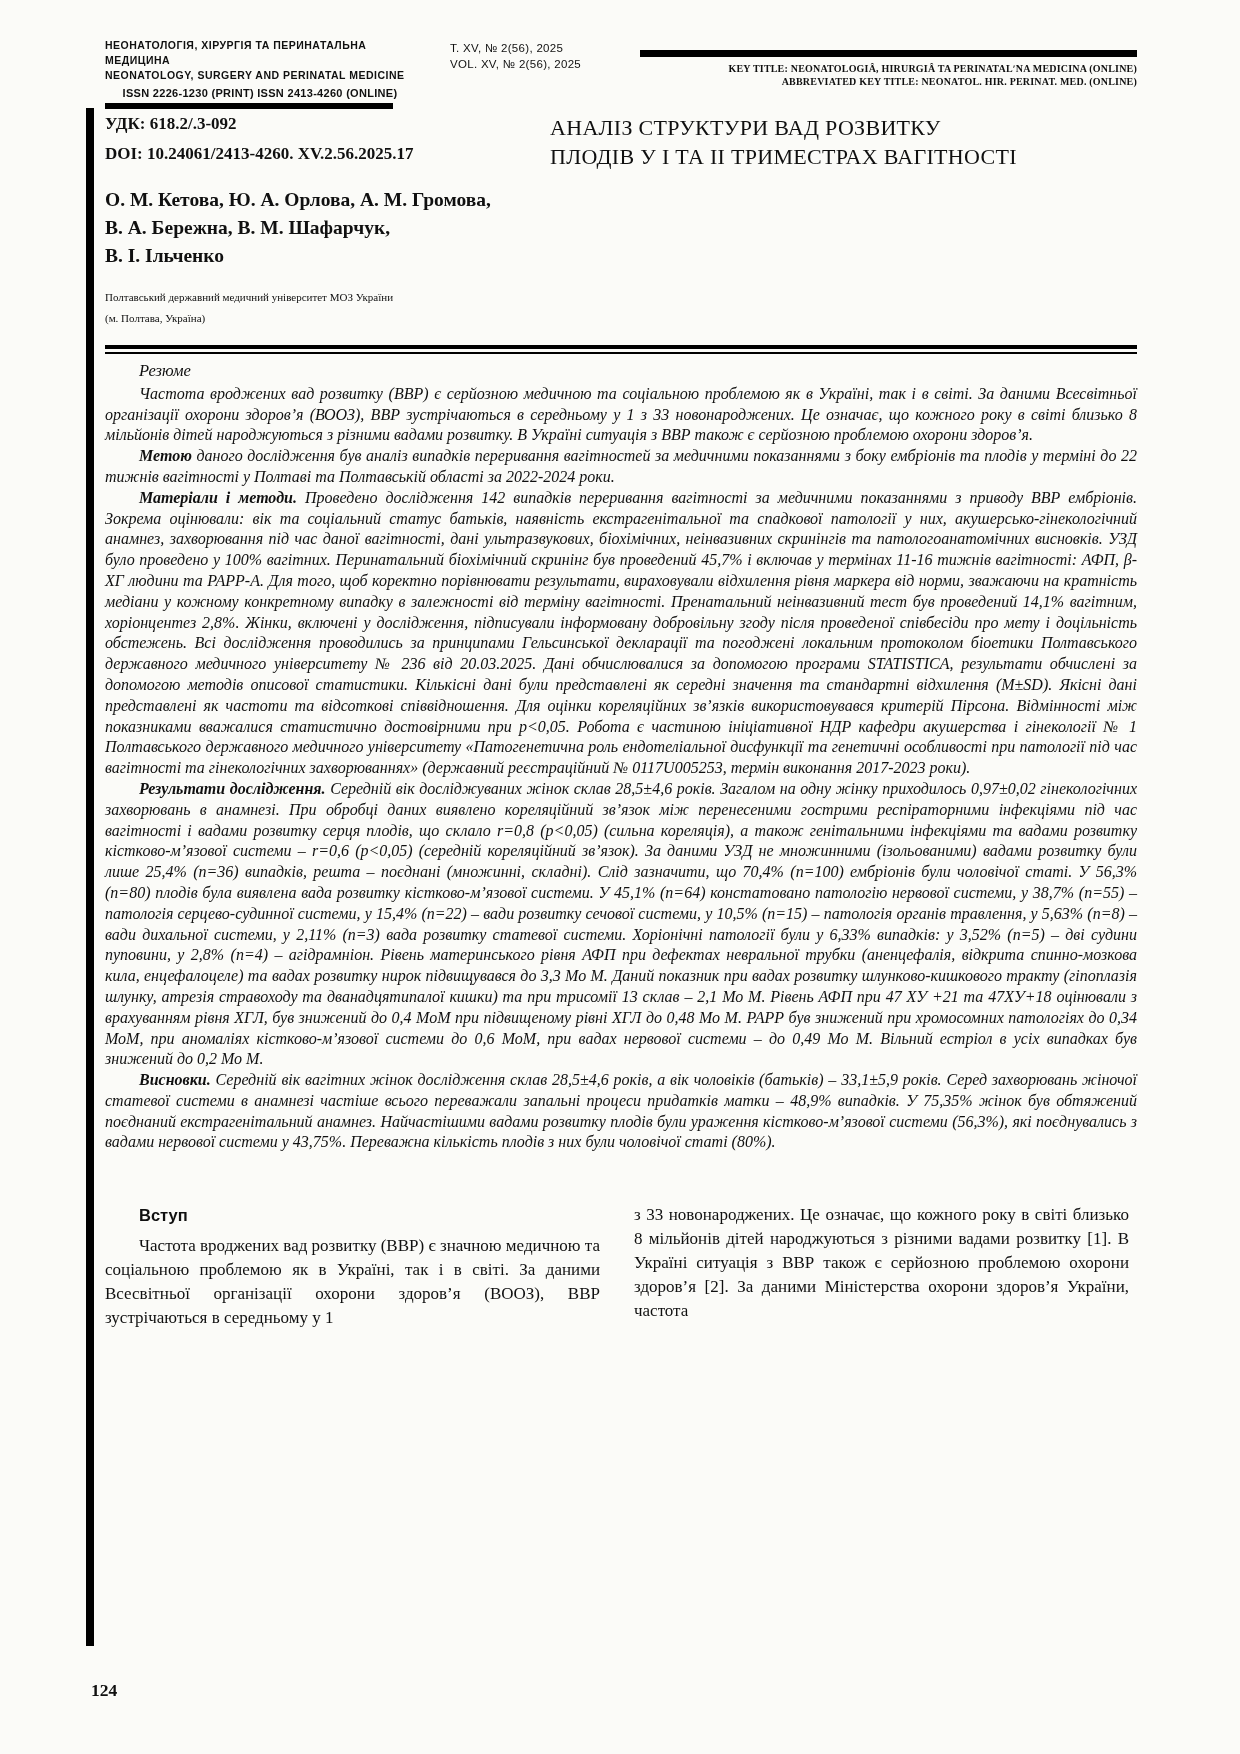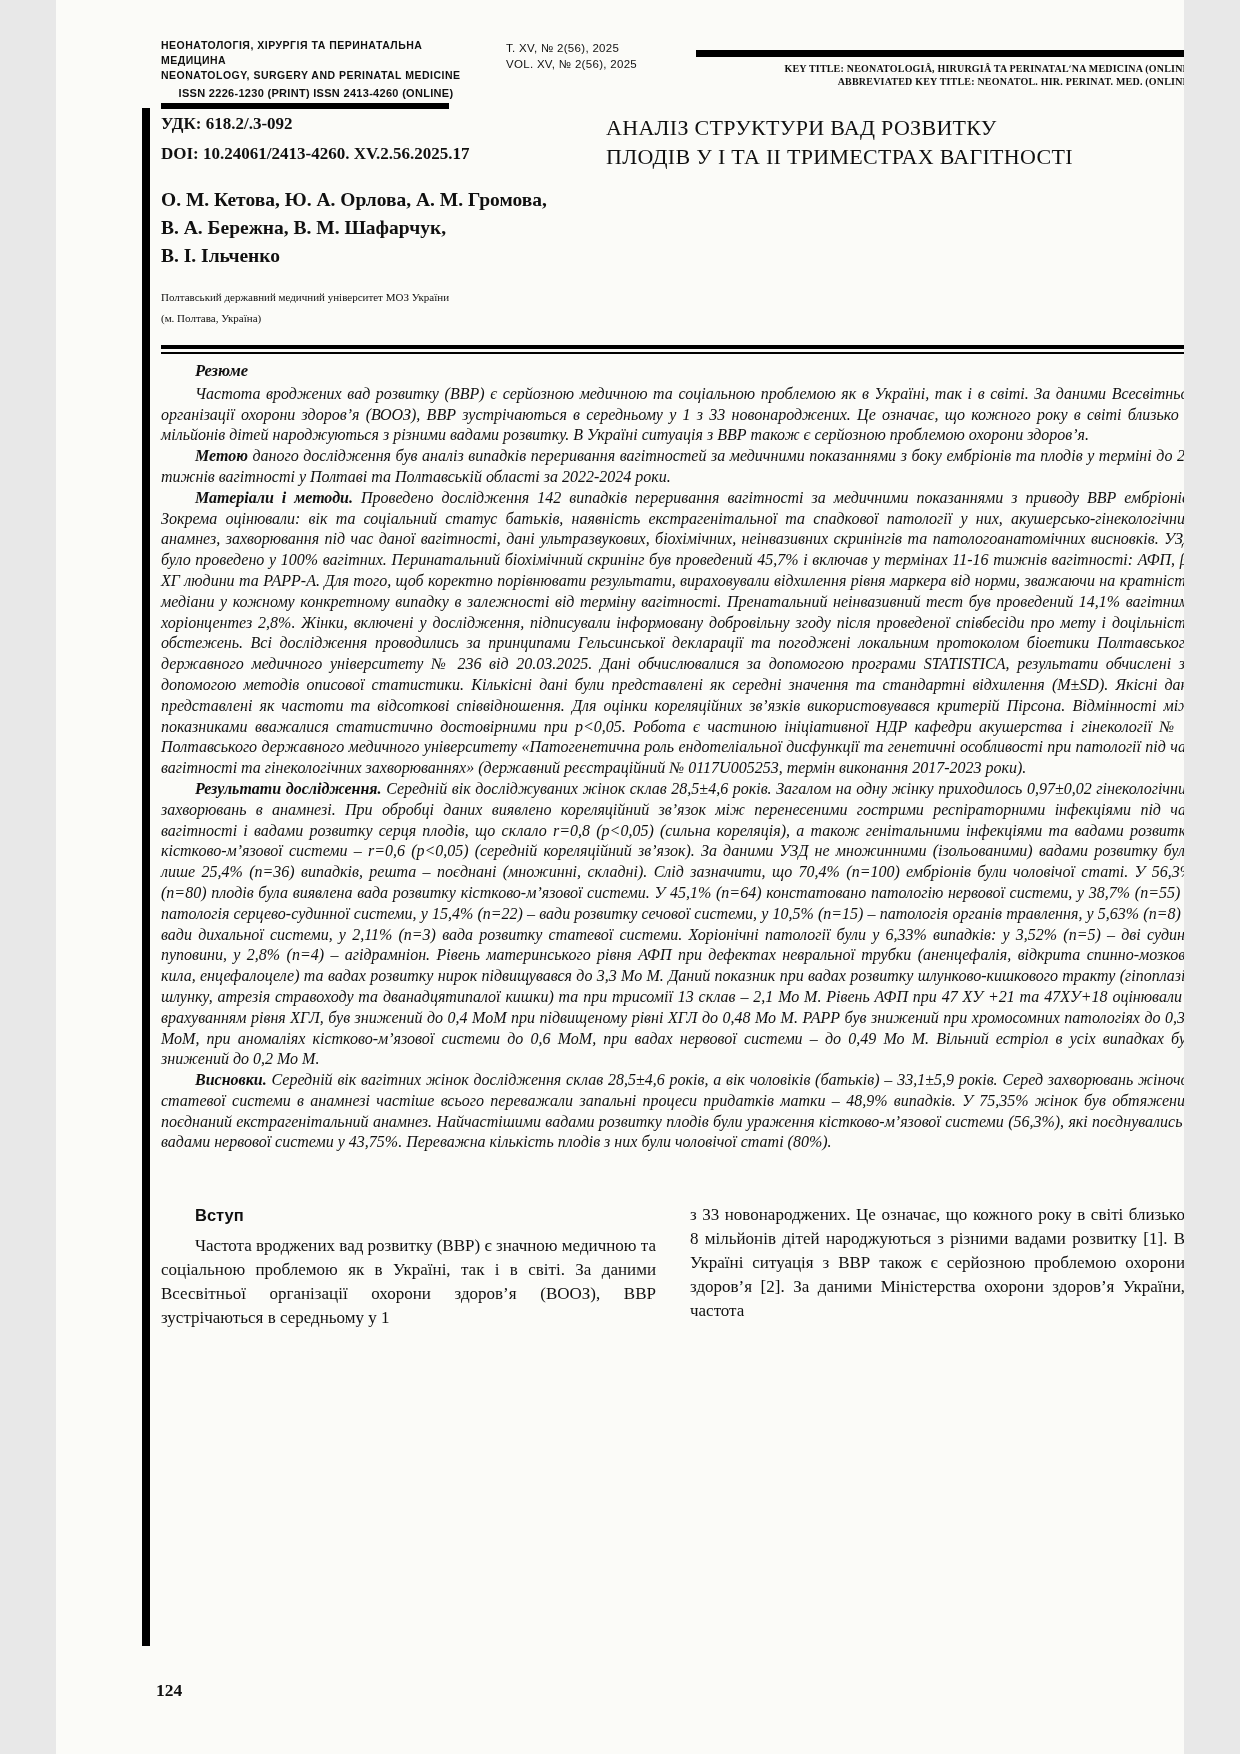--- a/index.html
+++ b/index.html
@@ -1,19 +1,19 @@
 <!DOCTYPE html>
 <html><head>
 <meta charset="utf-8">
 <style>
   * { margin:0; padding:0; box-sizing:border-box; }
   html,body { background:#e8e8e8; }
   .page {
     position:relative;
-    width:1128px; height:1754px;
+    width:1240px; height:1754px;
     margin:0 auto;
     background:#fbfbf8;
     color:#101010;
     font-family:"Liberation Serif", serif;
     overflow:hidden;
   }
   
   .mast-left {
     position:absolute; left:105px; top:38px; width:310px;
     font-family:"Liberation Sans", sans-serif;
@@ -54,35 +54,35 @@
   .double-rule {
     margin-top:16px; height:9px;
     border-top:4px solid #000; border-bottom:2px solid #000;
   }
   
   .abstract {
     margin-top:7px;
     font-style:italic; font-size:16px; line-height:20.8px;
     text-align:justify;
   }
-  .abs-heading { text-indent:34px; font-weight:bold; font-size:16.5px; margin-bottom:2px; }
+  .abs-heading { text-indent:34px; font-weight:normal; font-size:16.5px; margin-bottom:2px; }
   .abs-p { text-indent:34px; }
   .abs-p .lbl { font-weight:bold; }
   
   .intro { margin-top:50px; display:flex; gap:34px; font-style:normal; }
   .col { width:495px; flex:0 0 495px; font-size:17px; line-height:24px; text-align:justify; }
   .intro-heading {
     font-family:"Liberation Sans", sans-serif;
     font-weight:bold; font-size:16.5px; text-indent:34px; margin-bottom:7px;
   }
   .col p.indent { text-indent:34px; }
   .col p.noindent { text-indent:0; }
   
   .page-number {
-    position:absolute; left:100px; top:1680px;
+    position:absolute; left:91px; top:1680px;
     font-weight:bold; font-size:17.5px;
   }
 </style>
 </head>
 <body>
 
 <div class="page">
 
   <div class="mast-left">
     <div class="jn">НЕОНАТОЛОГІЯ, ХІРУРГІЯ ТА ПЕРИНАТАЛЬНА МЕДИЦИНА</div>

